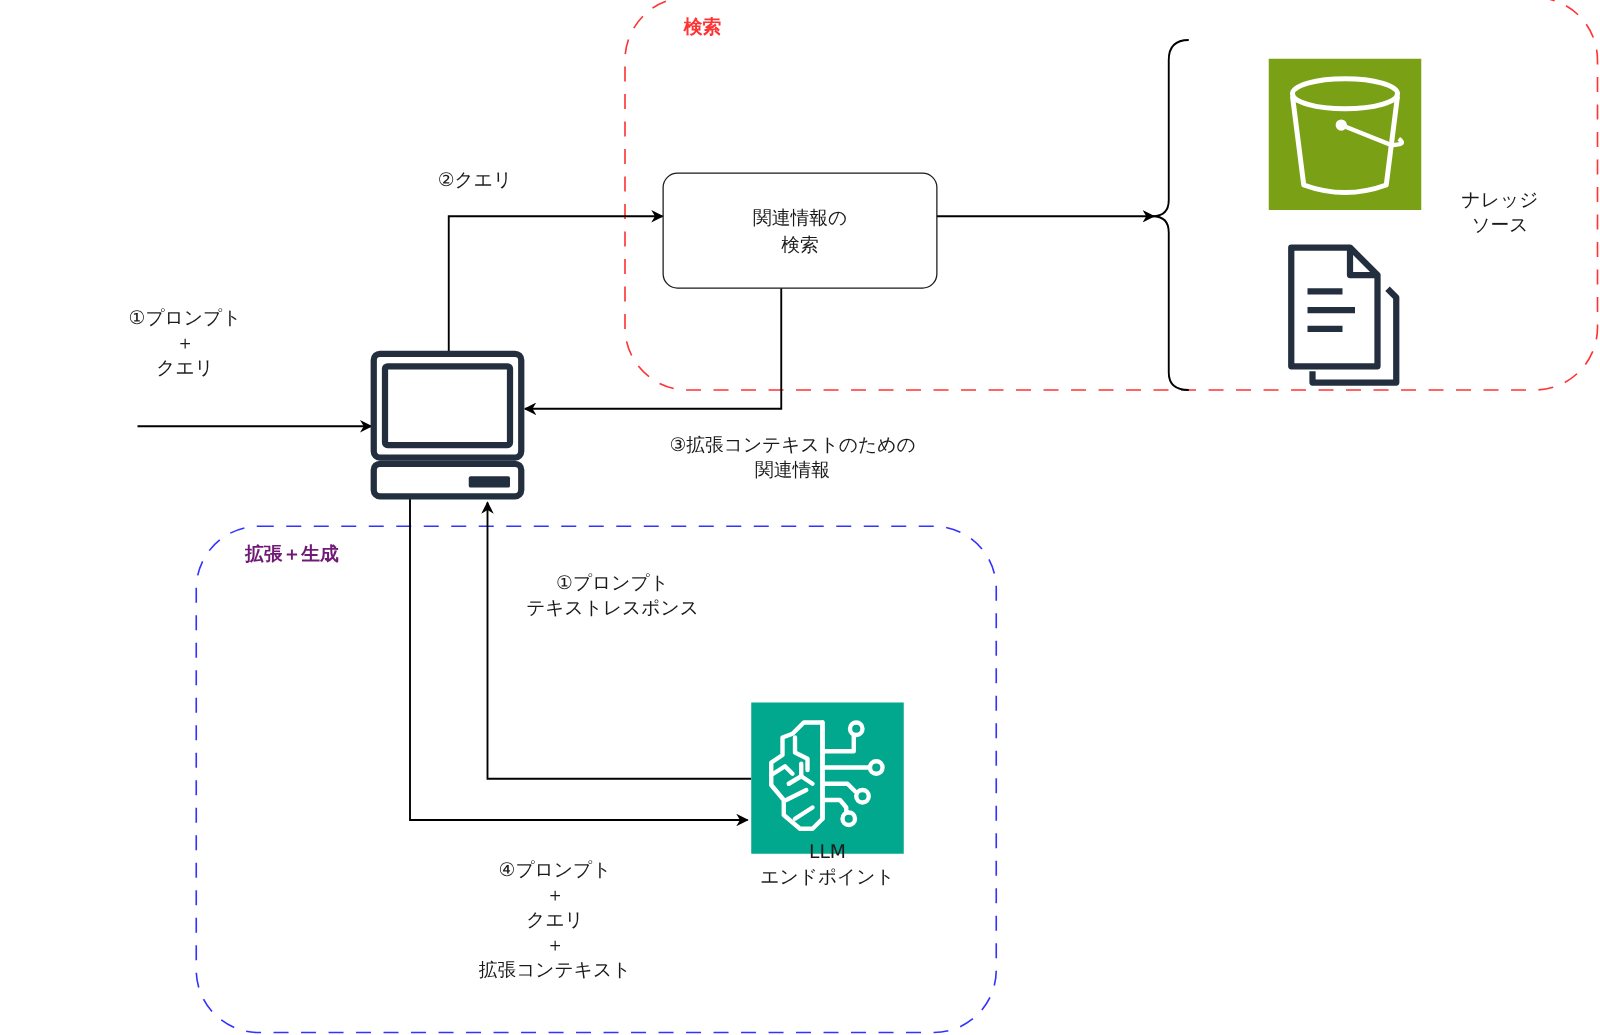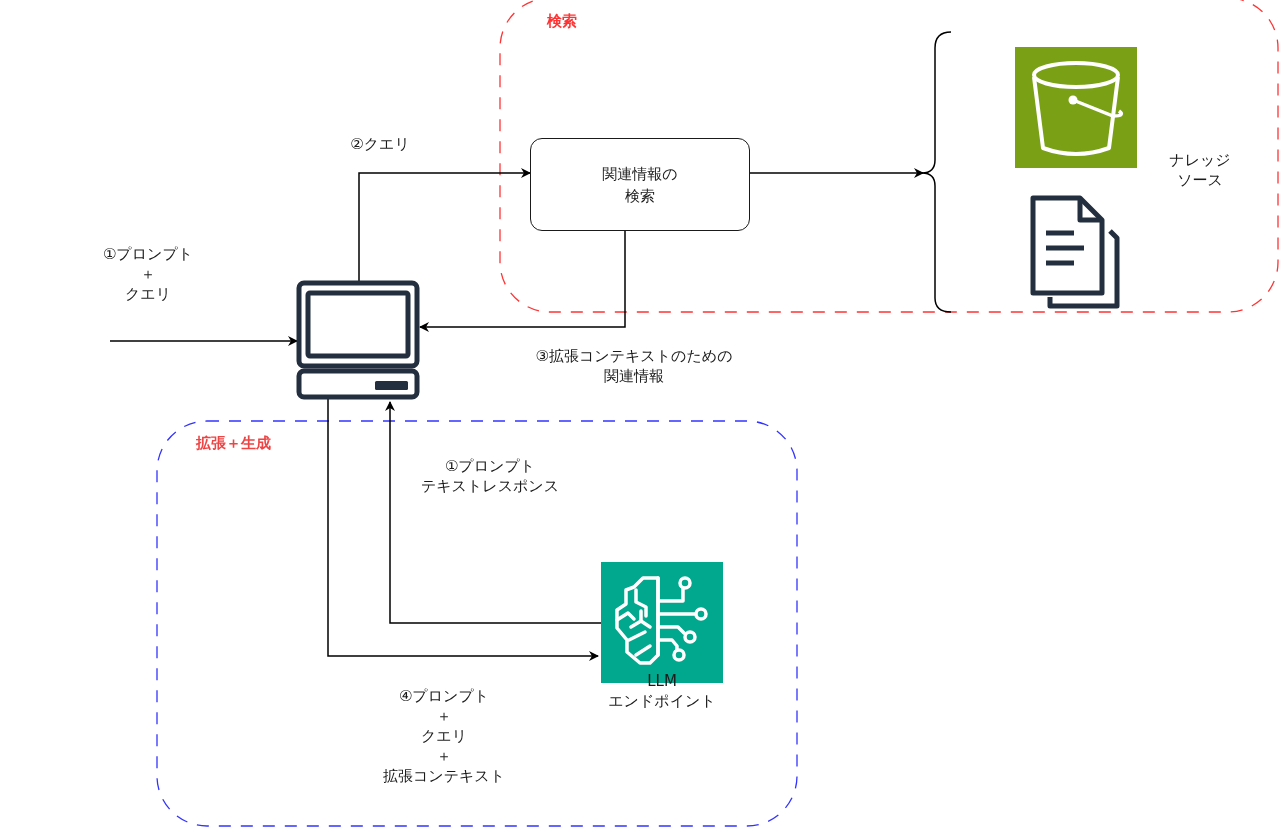--- a/index.html
+++ b/index.html
@@ -81,21 +81,21 @@
       <path d="M658,640 L672,640 L677,646 L677,650"></path>
       <circle cx="685" cy="583" r="5"></circle>
       <circle cx="701" cy="614" r="5"></circle>
       <circle cx="690" cy="637" r="5"></circle>
       <circle cx="679" cy="655" r="5"></circle>
     </g>
   </g>
 </svg>
 
 <div class="grp-title" style="left:547px; top:12px; color:#ff3333;">検索</div>
-<div class="grp-title" style="left:196px; top:434px; color:#ef4444;">拡張＋生成</div>
+<div class="grp-title" style="left:196px; top:434px; color:#701a75;">拡張＋生成</div>
 
 <div class="node-box" style="left:530px; top:126px; width:220px; height:93px;margin-top:12px;">関連情報の
 検索</div>
 
 <div class="lbl" style="left:1150px; top:150px; width:100px;">ナレッジ
 ソース</div>
 
 <div class="lbl" style="left:582px; top:671px; width:160px;">LLM
 エンドポイント</div>
 

